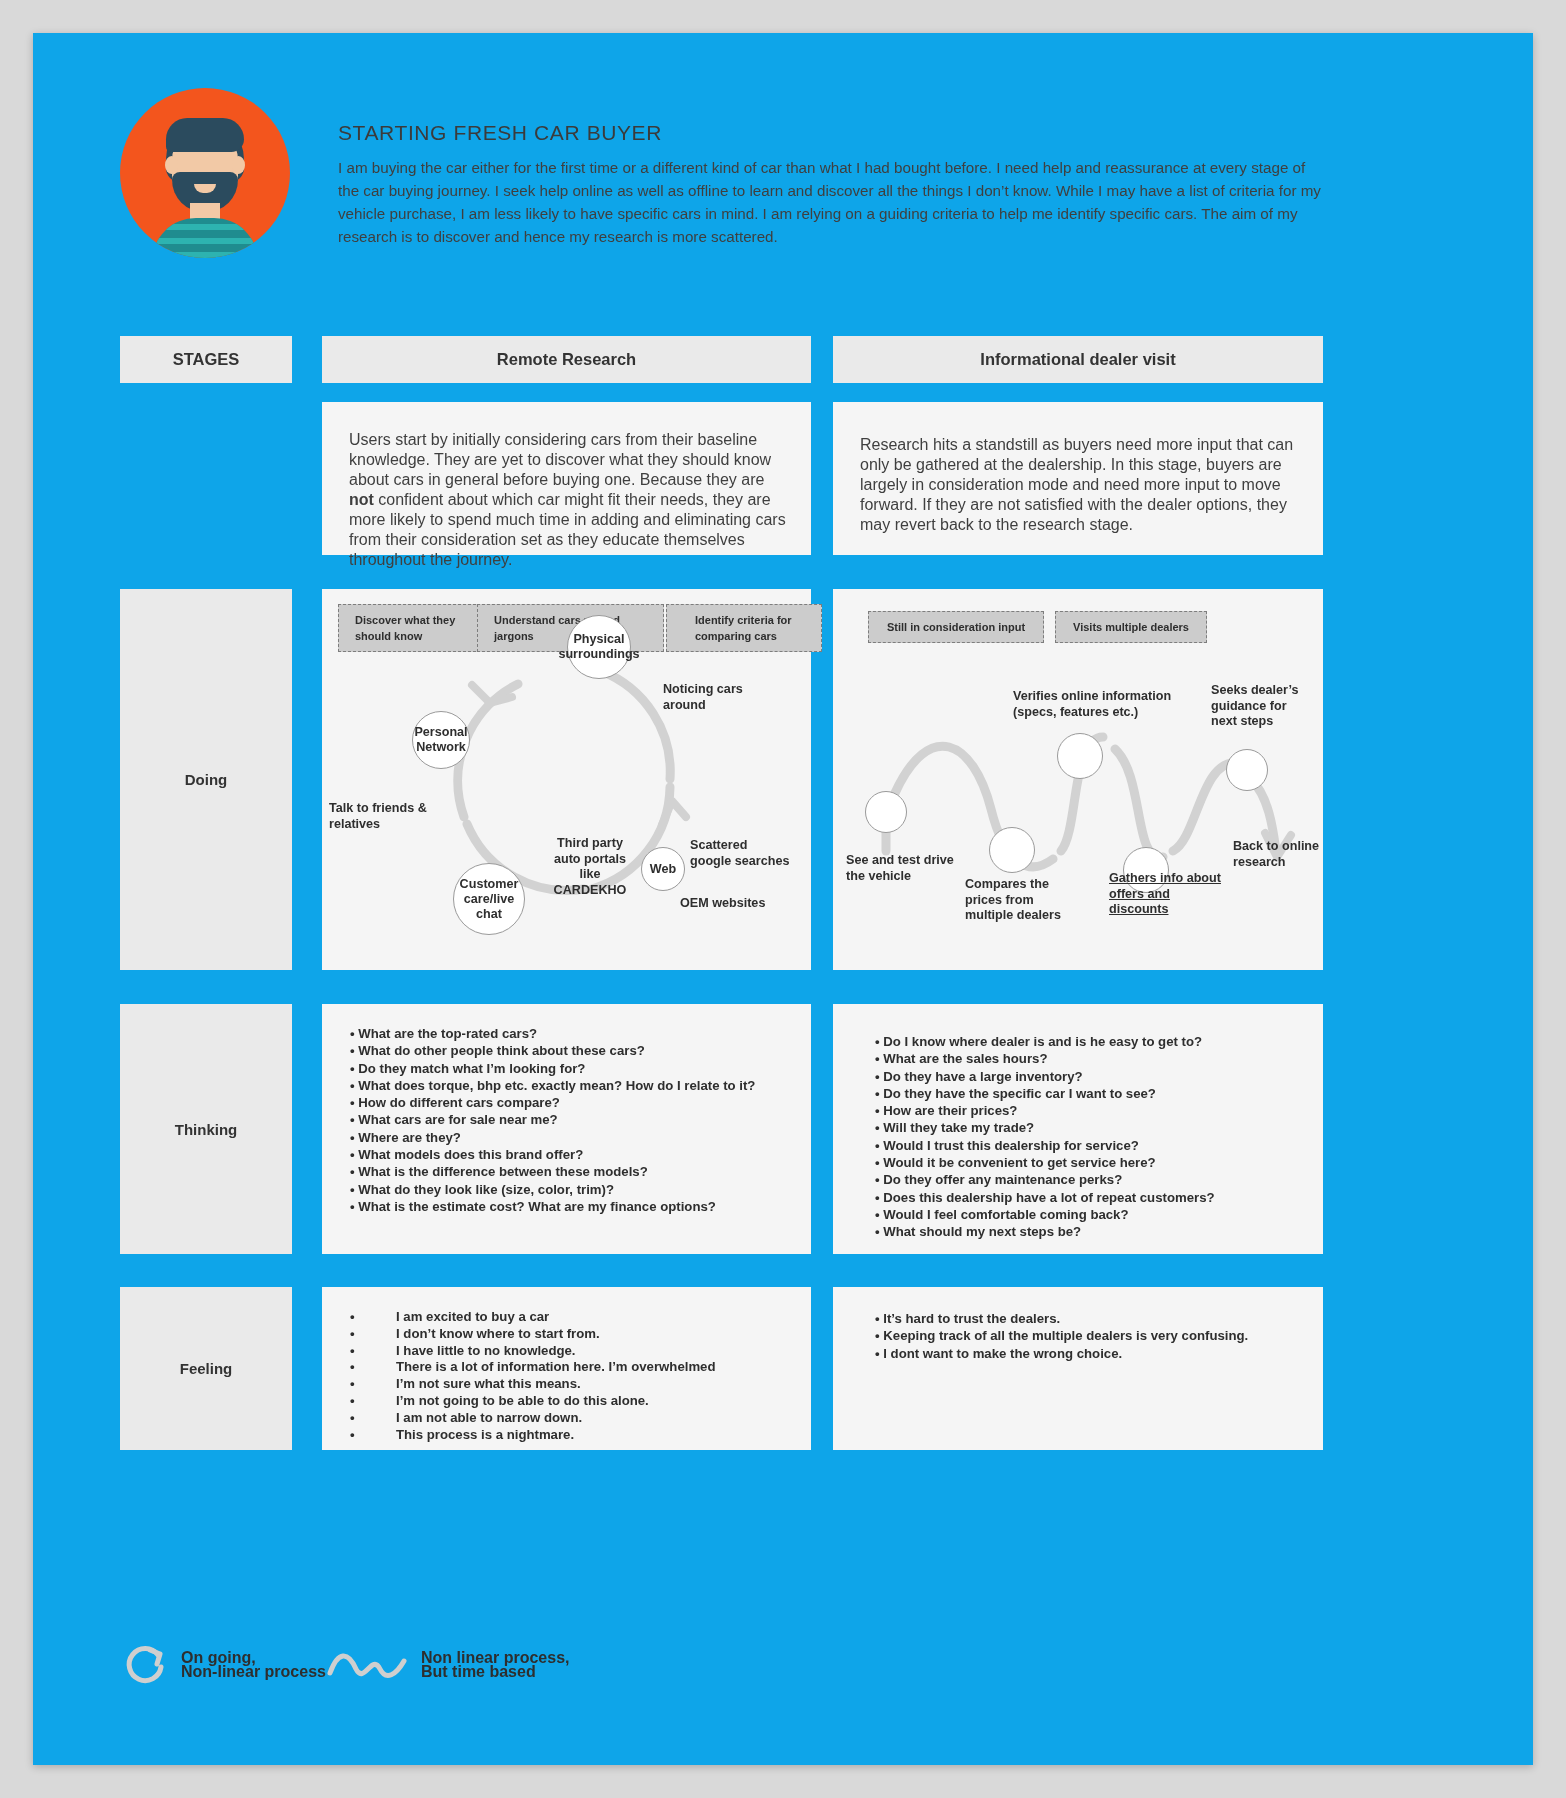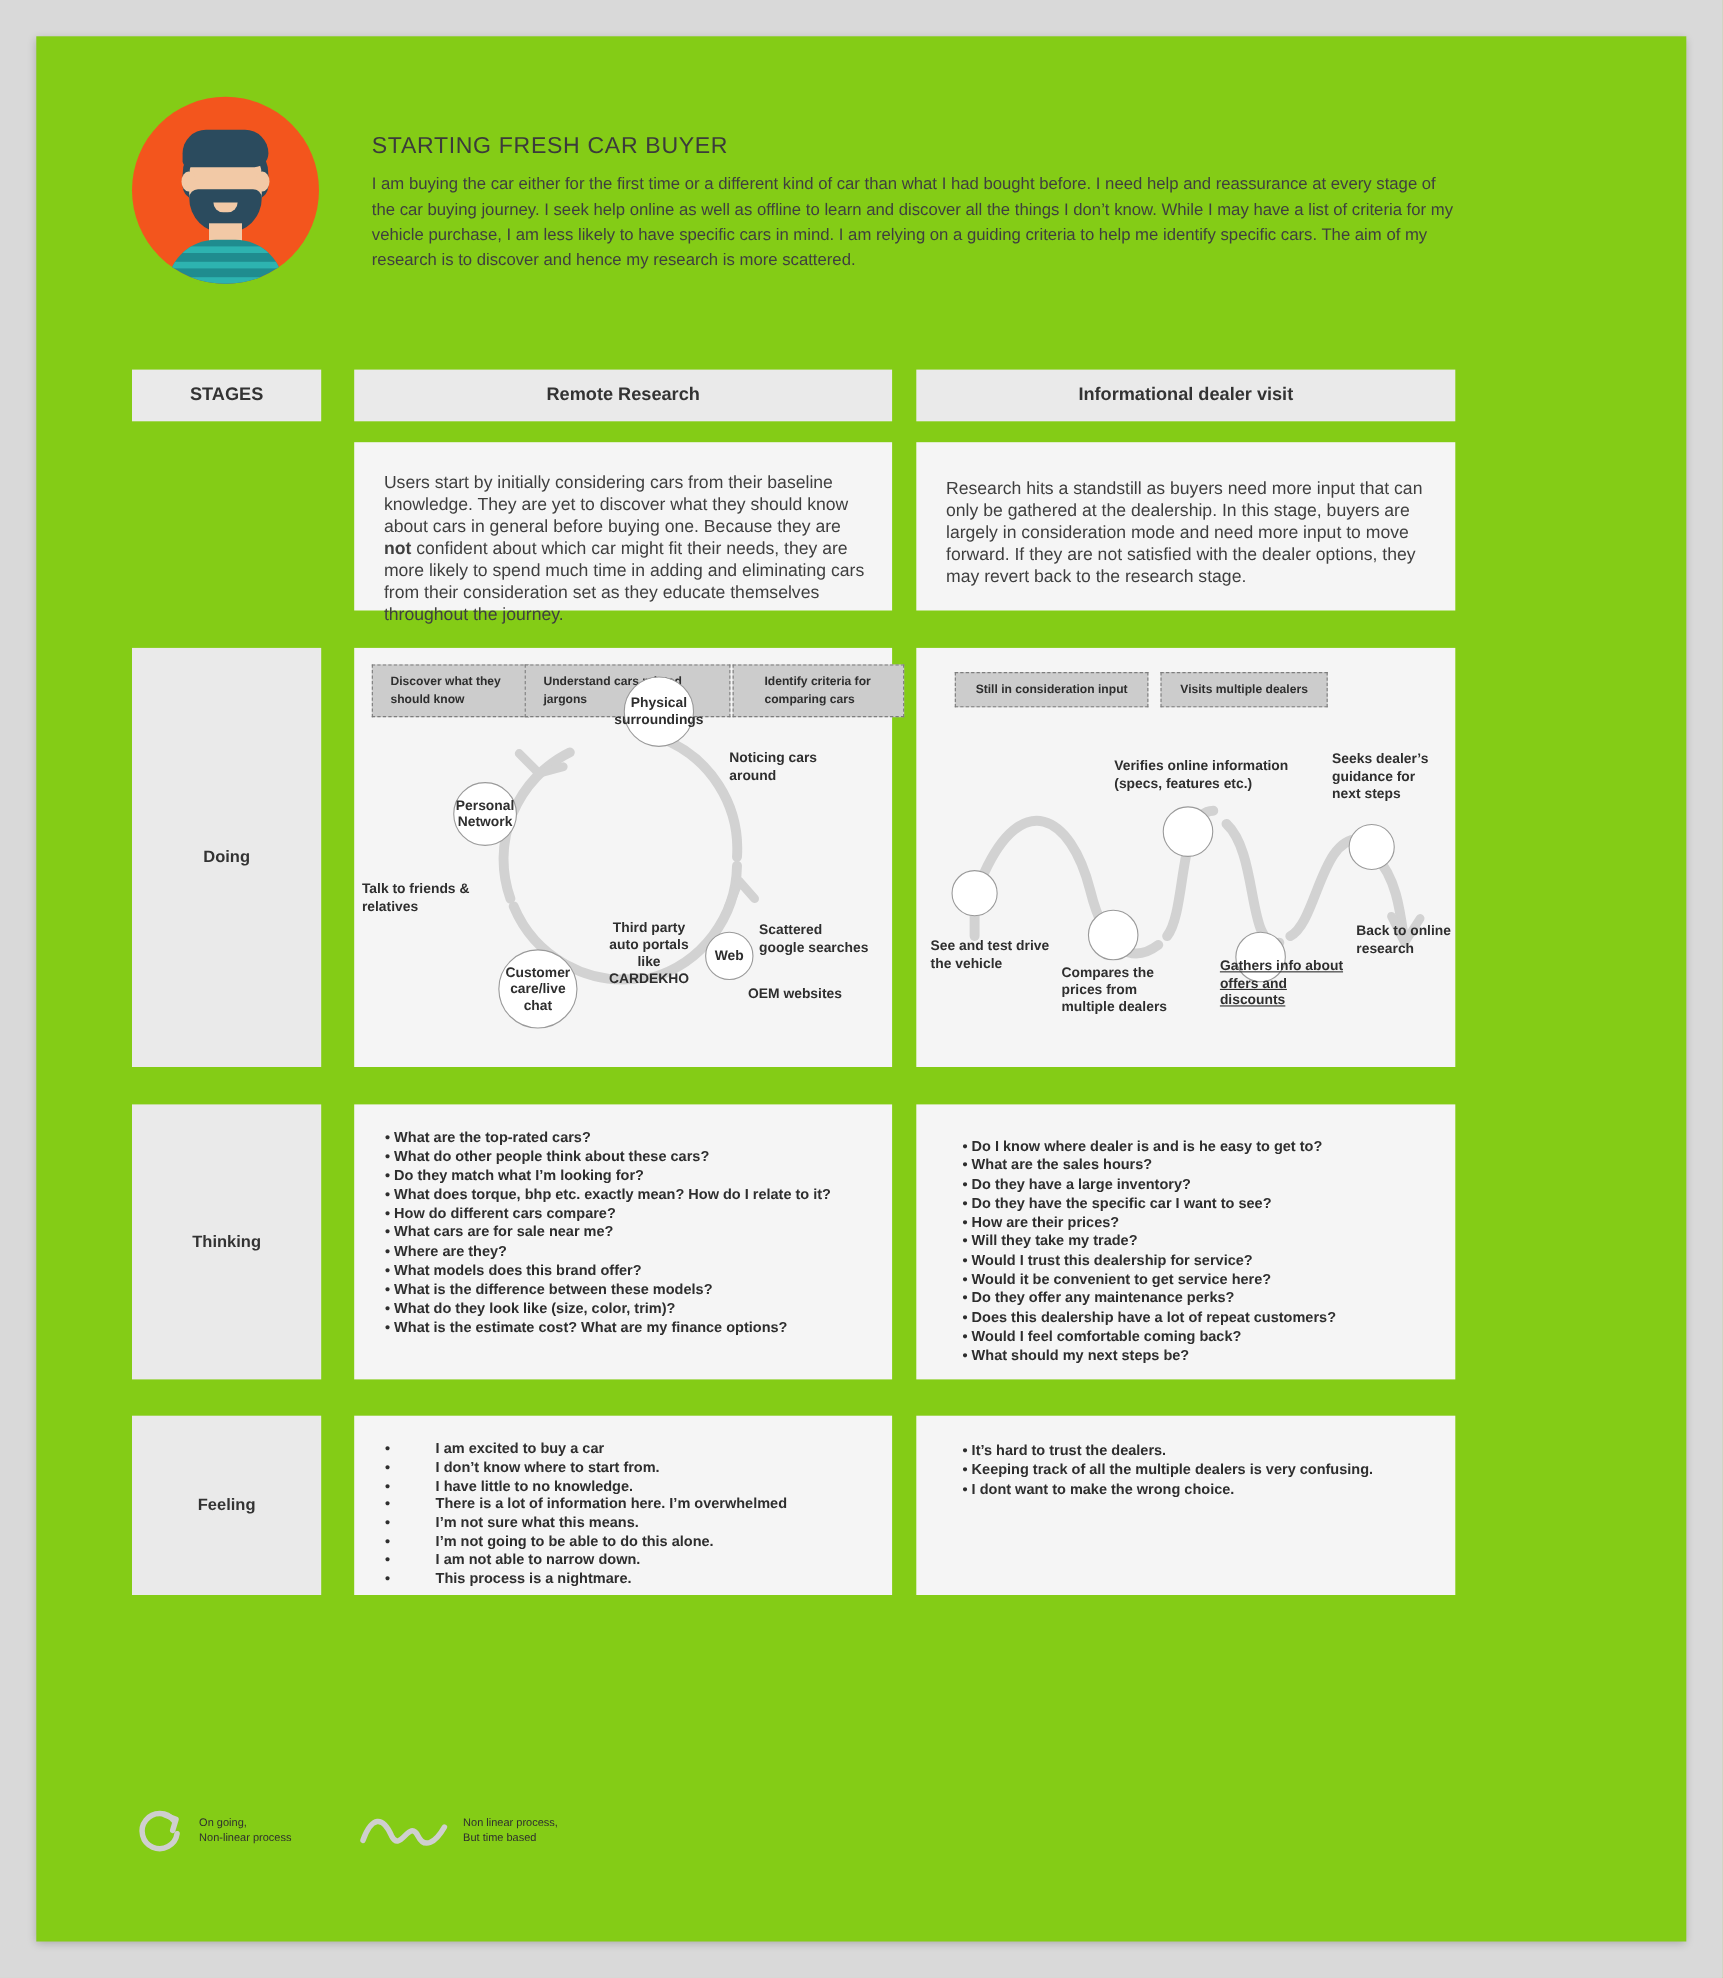--- a/index.html
+++ b/index.html
@@ -15,21 +15,21 @@
     height: 1798px;
     background: #d9d9d9;
     overflow: hidden;
   }
   .sheet {
     position: absolute;
     left: 33px;
     top: 33px;
     width: 1500px;
     height: 1732px;
-    background: #84cc16;
+    background: #0ea5e9;
     box-shadow: 0 2px 8px rgba(0,0,0,0.22);
   }
 
   
   .header { position: absolute; left: 0; top: 0; width: 100%; height: 250px; }
   .avatar-wrap { position: absolute; left: 87px; top: 55px; width: 170px; height: 170px; }
   .avatar-circle {
     width: 170px; height: 170px; border-radius: 50%;
     background: #f3551d; overflow: hidden; position: relative;
   }
@@ -97,22 +97,22 @@
 
   
   .blist { font-size: 13.2px; line-height: 16.8px; color: #2e2e2e; font-weight: bold; }
   .blist div { margin-bottom: 0.5px; }
   .flist { font-size: 13.2px; line-height: 16.8px; color: #2e2e2e; font-weight: bold; }
   .flist .fb { display: flex; }
   .flist .fb span.d { width: 46px; flex: none; }
 
   
   .legend-txt {
-    position: absolute; font-size: 10px; line-height: 14px;
-    font-weight: normal; color: #2e2e2e;
+    position: absolute; font-size: 16px; line-height: 14px;
+    font-weight: bold; color: #2e2e2e;
   }
   svg { display: block; overflow: visible; }
 </style>
 </head>
 <body>
 
 <div id="page">
  <div class="sheet">
 
   <div class="header">

